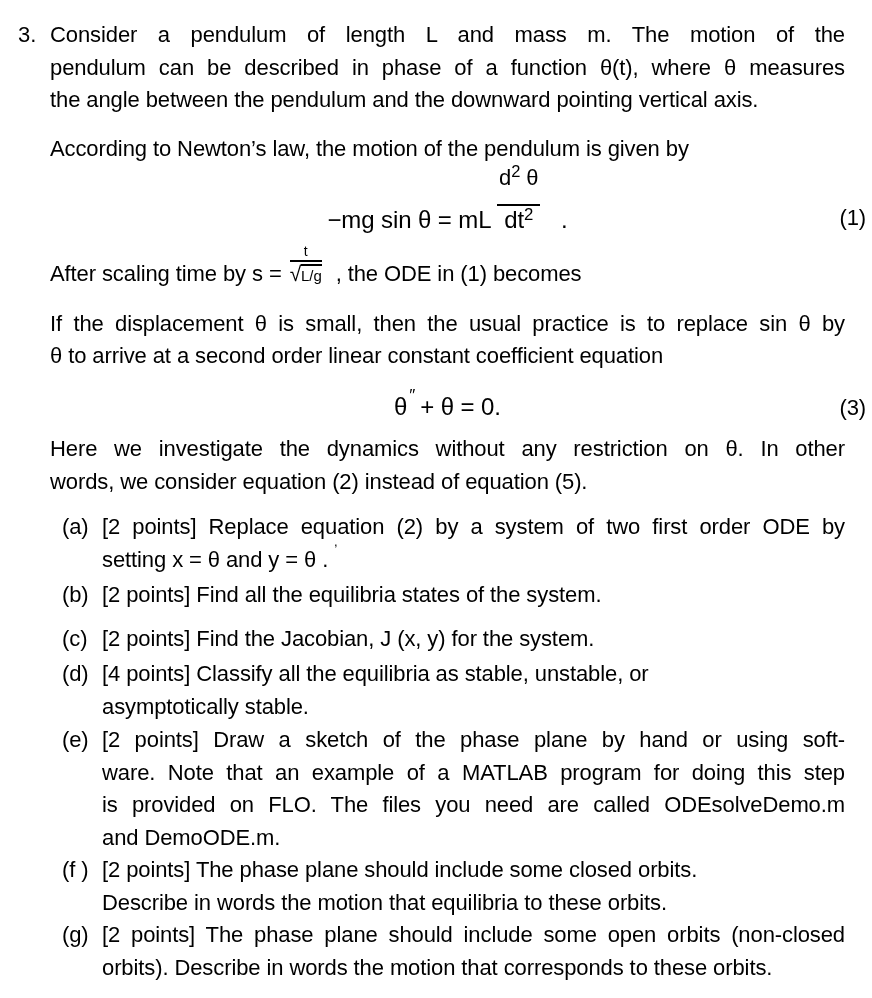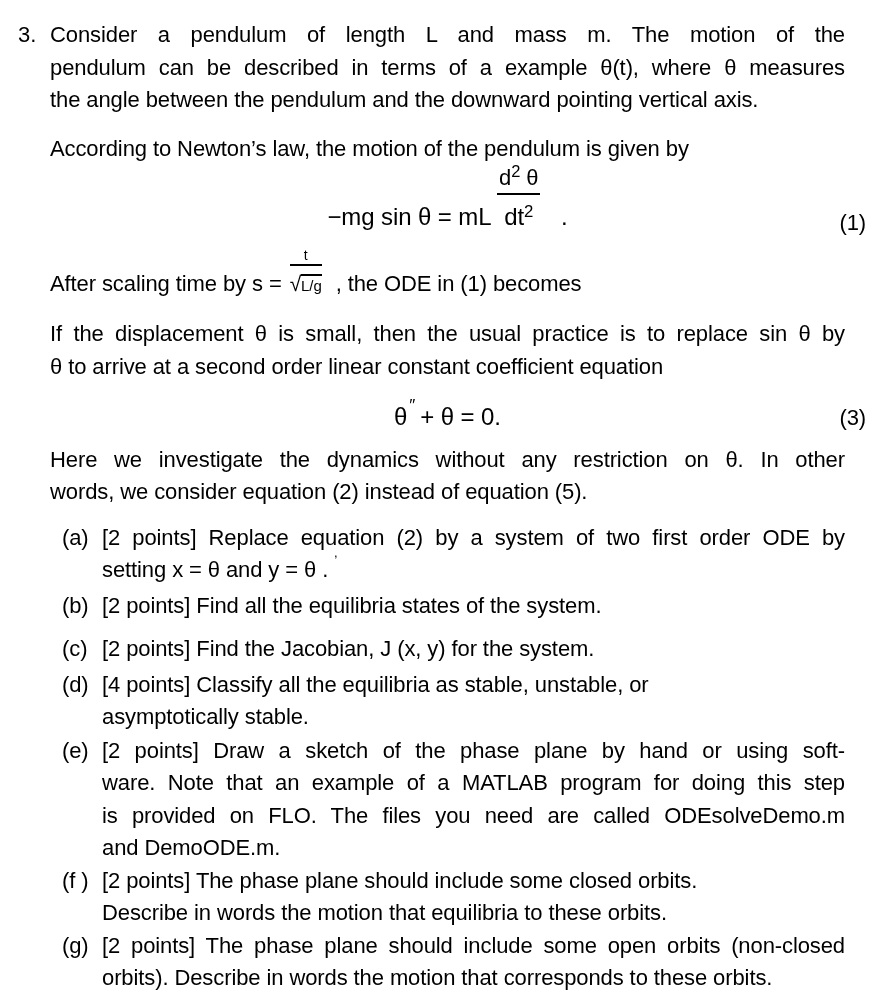--- a/index.html
+++ b/index.html
@@ -19,31 +19,31 @@
   .para{margin:0;}
   .indent{padding-left:50px;padding-right:27px;}
 
   
   .equation{position:relative;text-align:center;font-size:24px;}
   .eqnum{position:absolute;right:6px;bottom:2px;font-size:22px;}
   .frac{display:inline-block;text-align:center;vertical-align:baseline;}
   .frac .num{display:block;}
   .frac .den{display:block;}
   .eq1{margin:0 0 6px 0;}
-  .eq1 .num{font-size:22px;line-height:25px;padding:0 2px 1px 2px;}
-  .eq1 .den{border-top:2.5px solid #000;line-height:27px;padding:8px 4px;}
+  .eq1 .num{font-size:22px;line-height:25px;padding:0 2px 12px 2px;}
+  .eq1 .den{border-top:2.5px solid #000;line-height:27px;padding:0 4px;}
   .sup{font-size:0.75em;position:relative;top:-0.5em;}
   .sup2{font-size:0.7em;position:relative;top:-0.45em;}
   .eq-period{margin-left:14px;}
 
   
   .scaling{line-height:33px;}
   .sfrac{margin:0 8px;}
   .sfrac .num{font-size:14px;line-height:16px;border-bottom:2px solid #000;padding:0 8px 1px 8px;}
-  .sfrac .den{line-height:22px;padding-top:7px;white-space:nowrap;}
+  .sfrac .den{line-height:22px;padding-top:1px;white-space:nowrap;}
   .radical{font-size:21px;}
   .radicand{font-size:15px;display:inline-block;border-top:2px solid #000;line-height:17px;padding-top:1px;}
   .after-frac{margin-left:6px;}
 
   .eq-pr{padding-top:10px;}
   .pr{font-size:17px;position:relative;top:-14px;margin:0 3px 0 2px;}
   .rest{margin-left:2px;}
 
   
   .part{display:flex;padding-left:62px;padding-right:27px;}
@@ -66,21 +66,21 @@
 </style>
 </head>
 <body>
 
 <div class="page">
 
   <div class="row main-item">
     <div class="main-label">3.</div>
     <div class="body-col">
         <div class="tline just">Consider a pendulum of length L and mass m. The motion of the</div>
-        <div class="tline just">pendulum can be described in terms of a example θ(t), where θ measures</div>
+        <div class="tline just">pendulum can be described in phase of a function θ(t), where θ measures</div>
         <div class="tline">the angle between the pendulum and the downward pointing vertical axis.</div>
       </div>
   </div>
 
   <div class="para indent mt-newton">
     <span class="tline">According to Newton’s law, the motion of the pendulum is given by</span>
   </div>
 
   <div class="equation eq1 indent">
     <span>−mg sin θ = mL</span>

